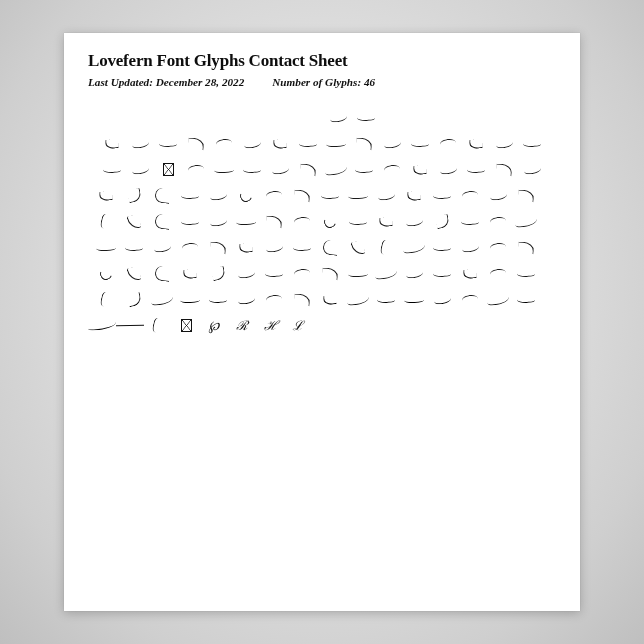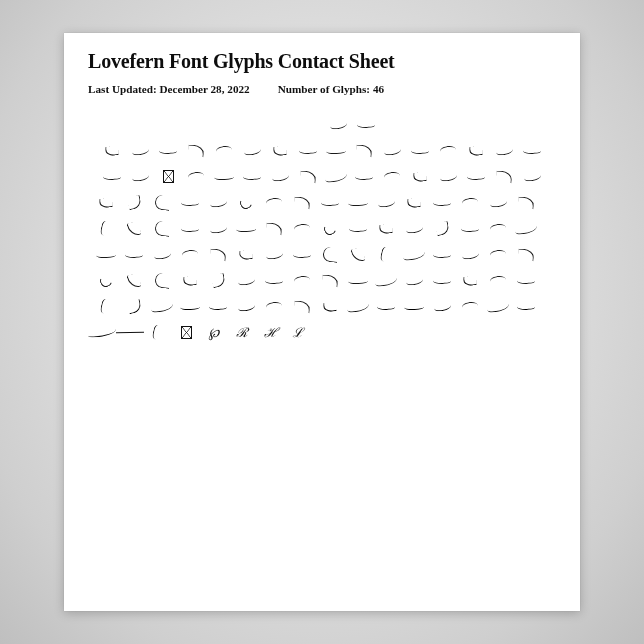--- a/index.html
+++ b/index.html
@@ -36,32 +36,33 @@
   .poster-inner {
     position: absolute;
     left: 24px;
     top: 16px;
     right: 24px;
   }
 
   .sheet-title {
     font-family: "Liberation Serif", serif;
     font-weight: bold;
-    font-size: 20px;
+    font-size: 17px;
     line-height: 24px;
     letter-spacing: -0.2px;
     color: #0d0d0d;
     white-space: nowrap;
   }
 
   .meta-row {
     display: flex;
     align-items: flex-start;
-    margin-top: 9px;
+    margin-top: 2px;
     white-space: nowrap;
+    font-style: italic;
   }
   .meta-item {
     font-family: "Liberation Serif", serif;
     font-weight: bold;
     font-size: 11.2px;
     line-height: 14px;
     color: #111111;
   }
   .meta-gap {
     display: inline-block;

